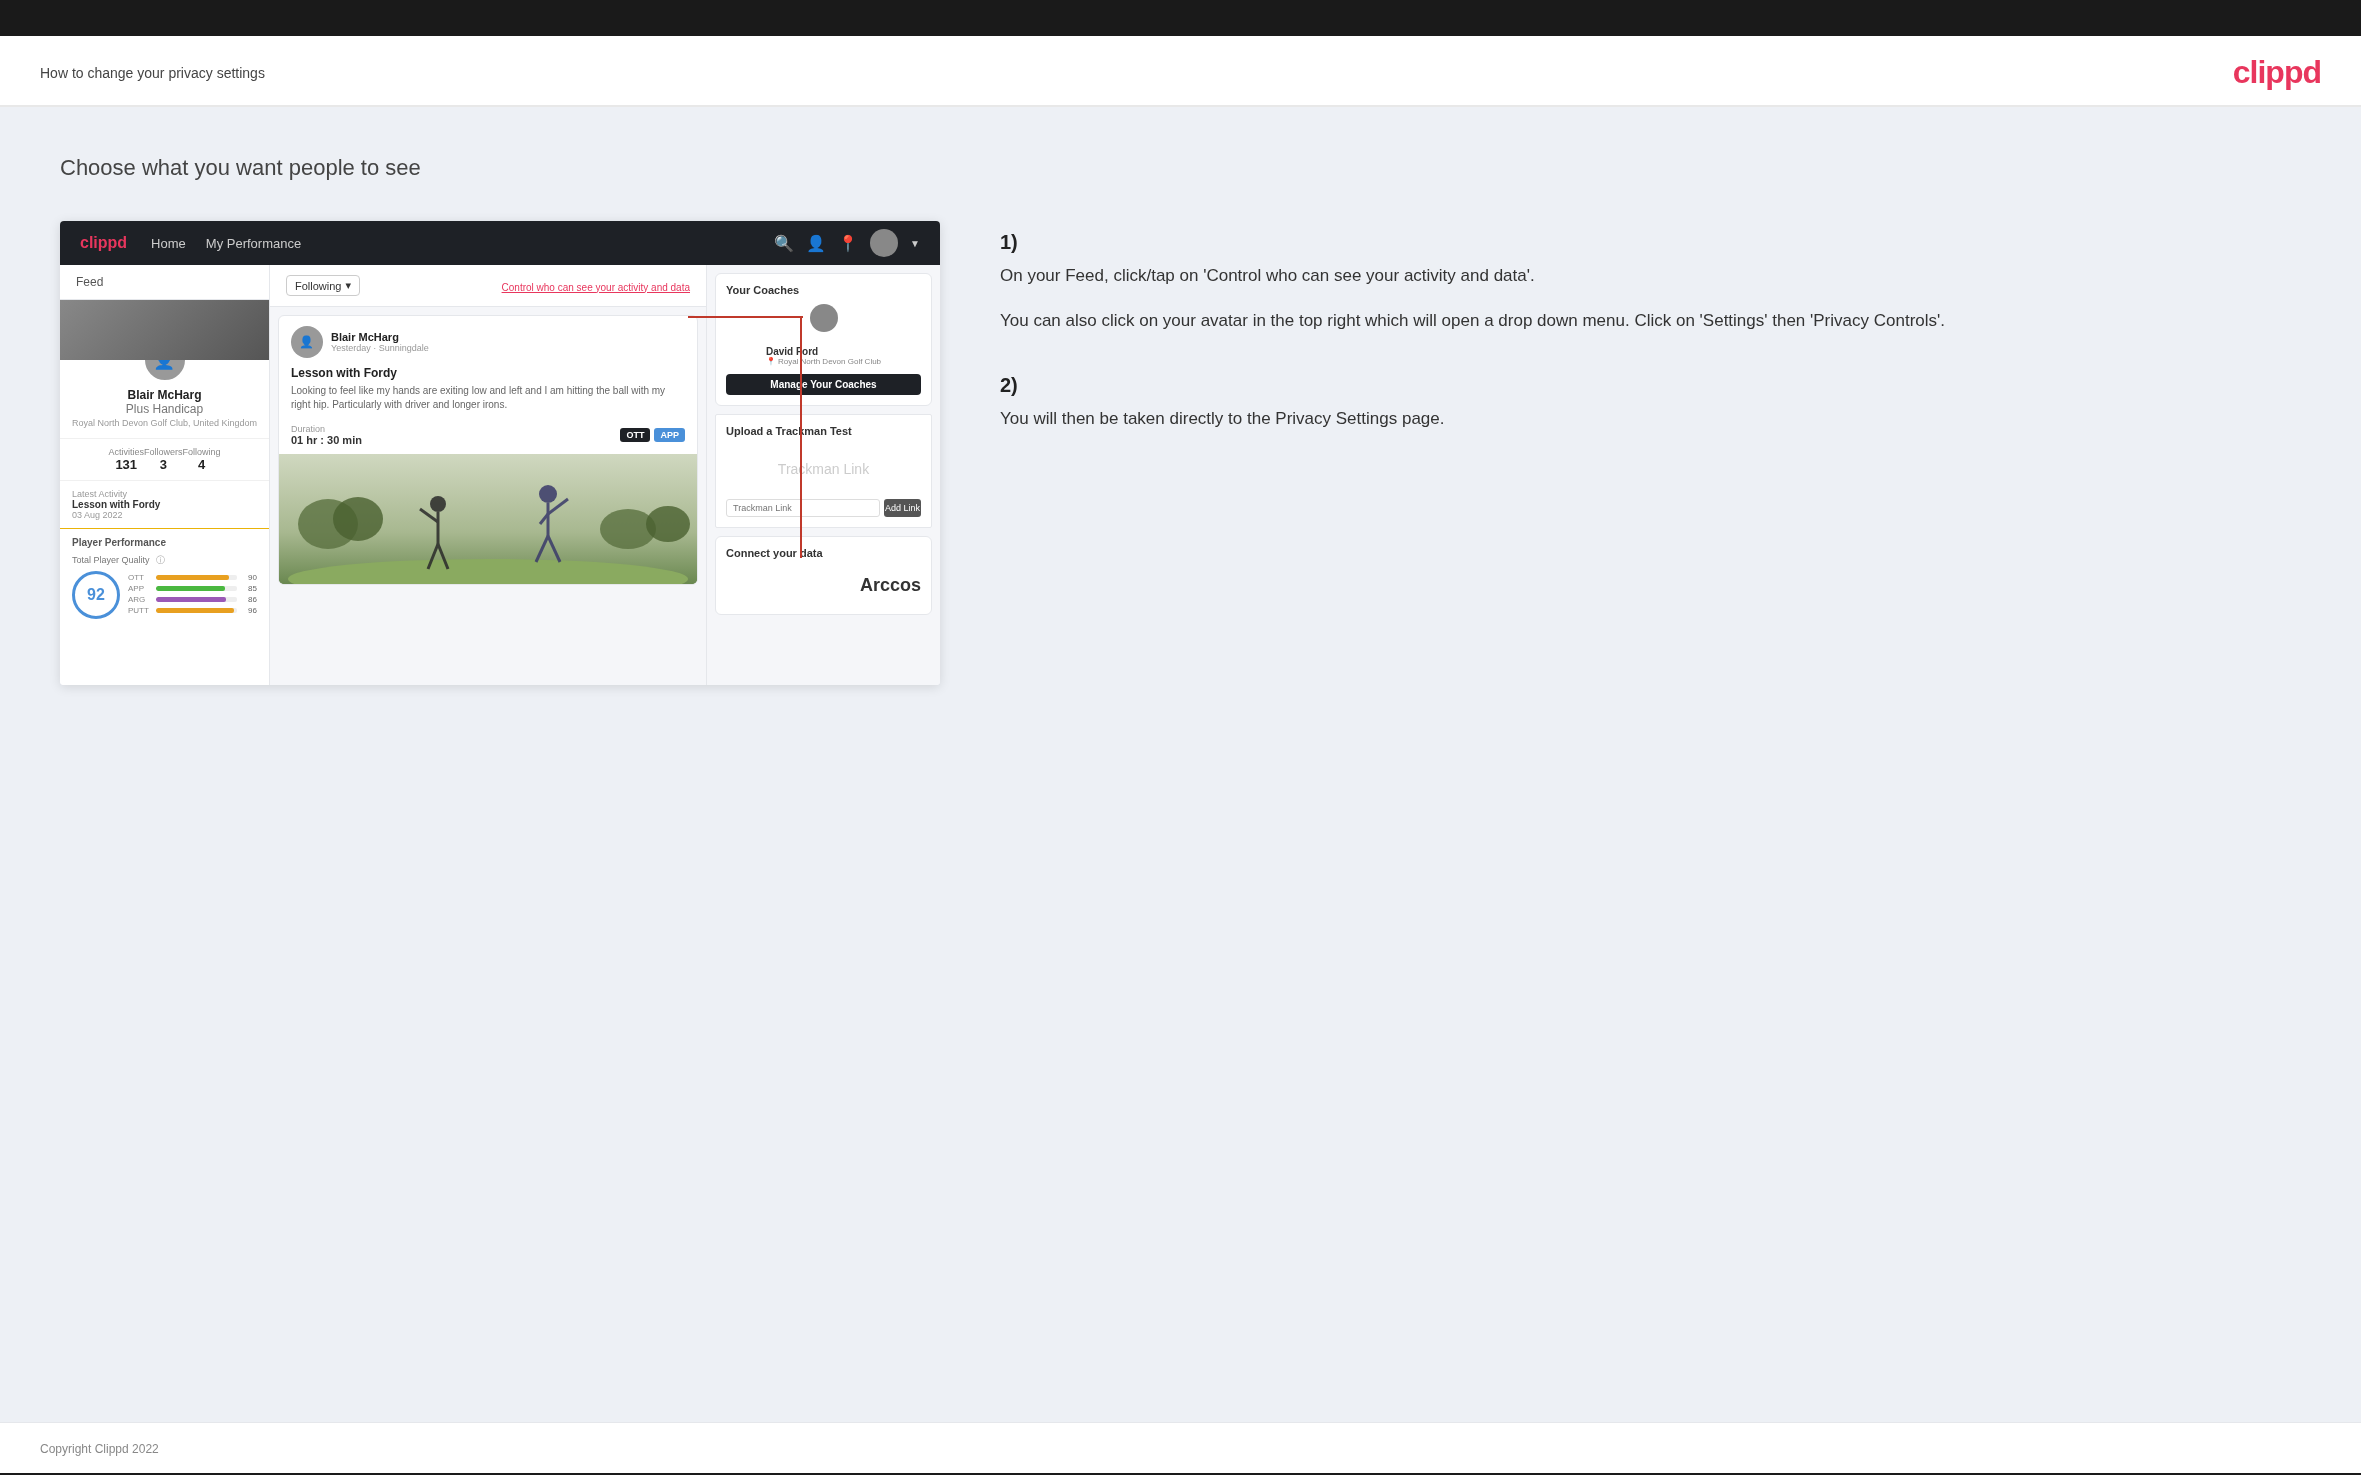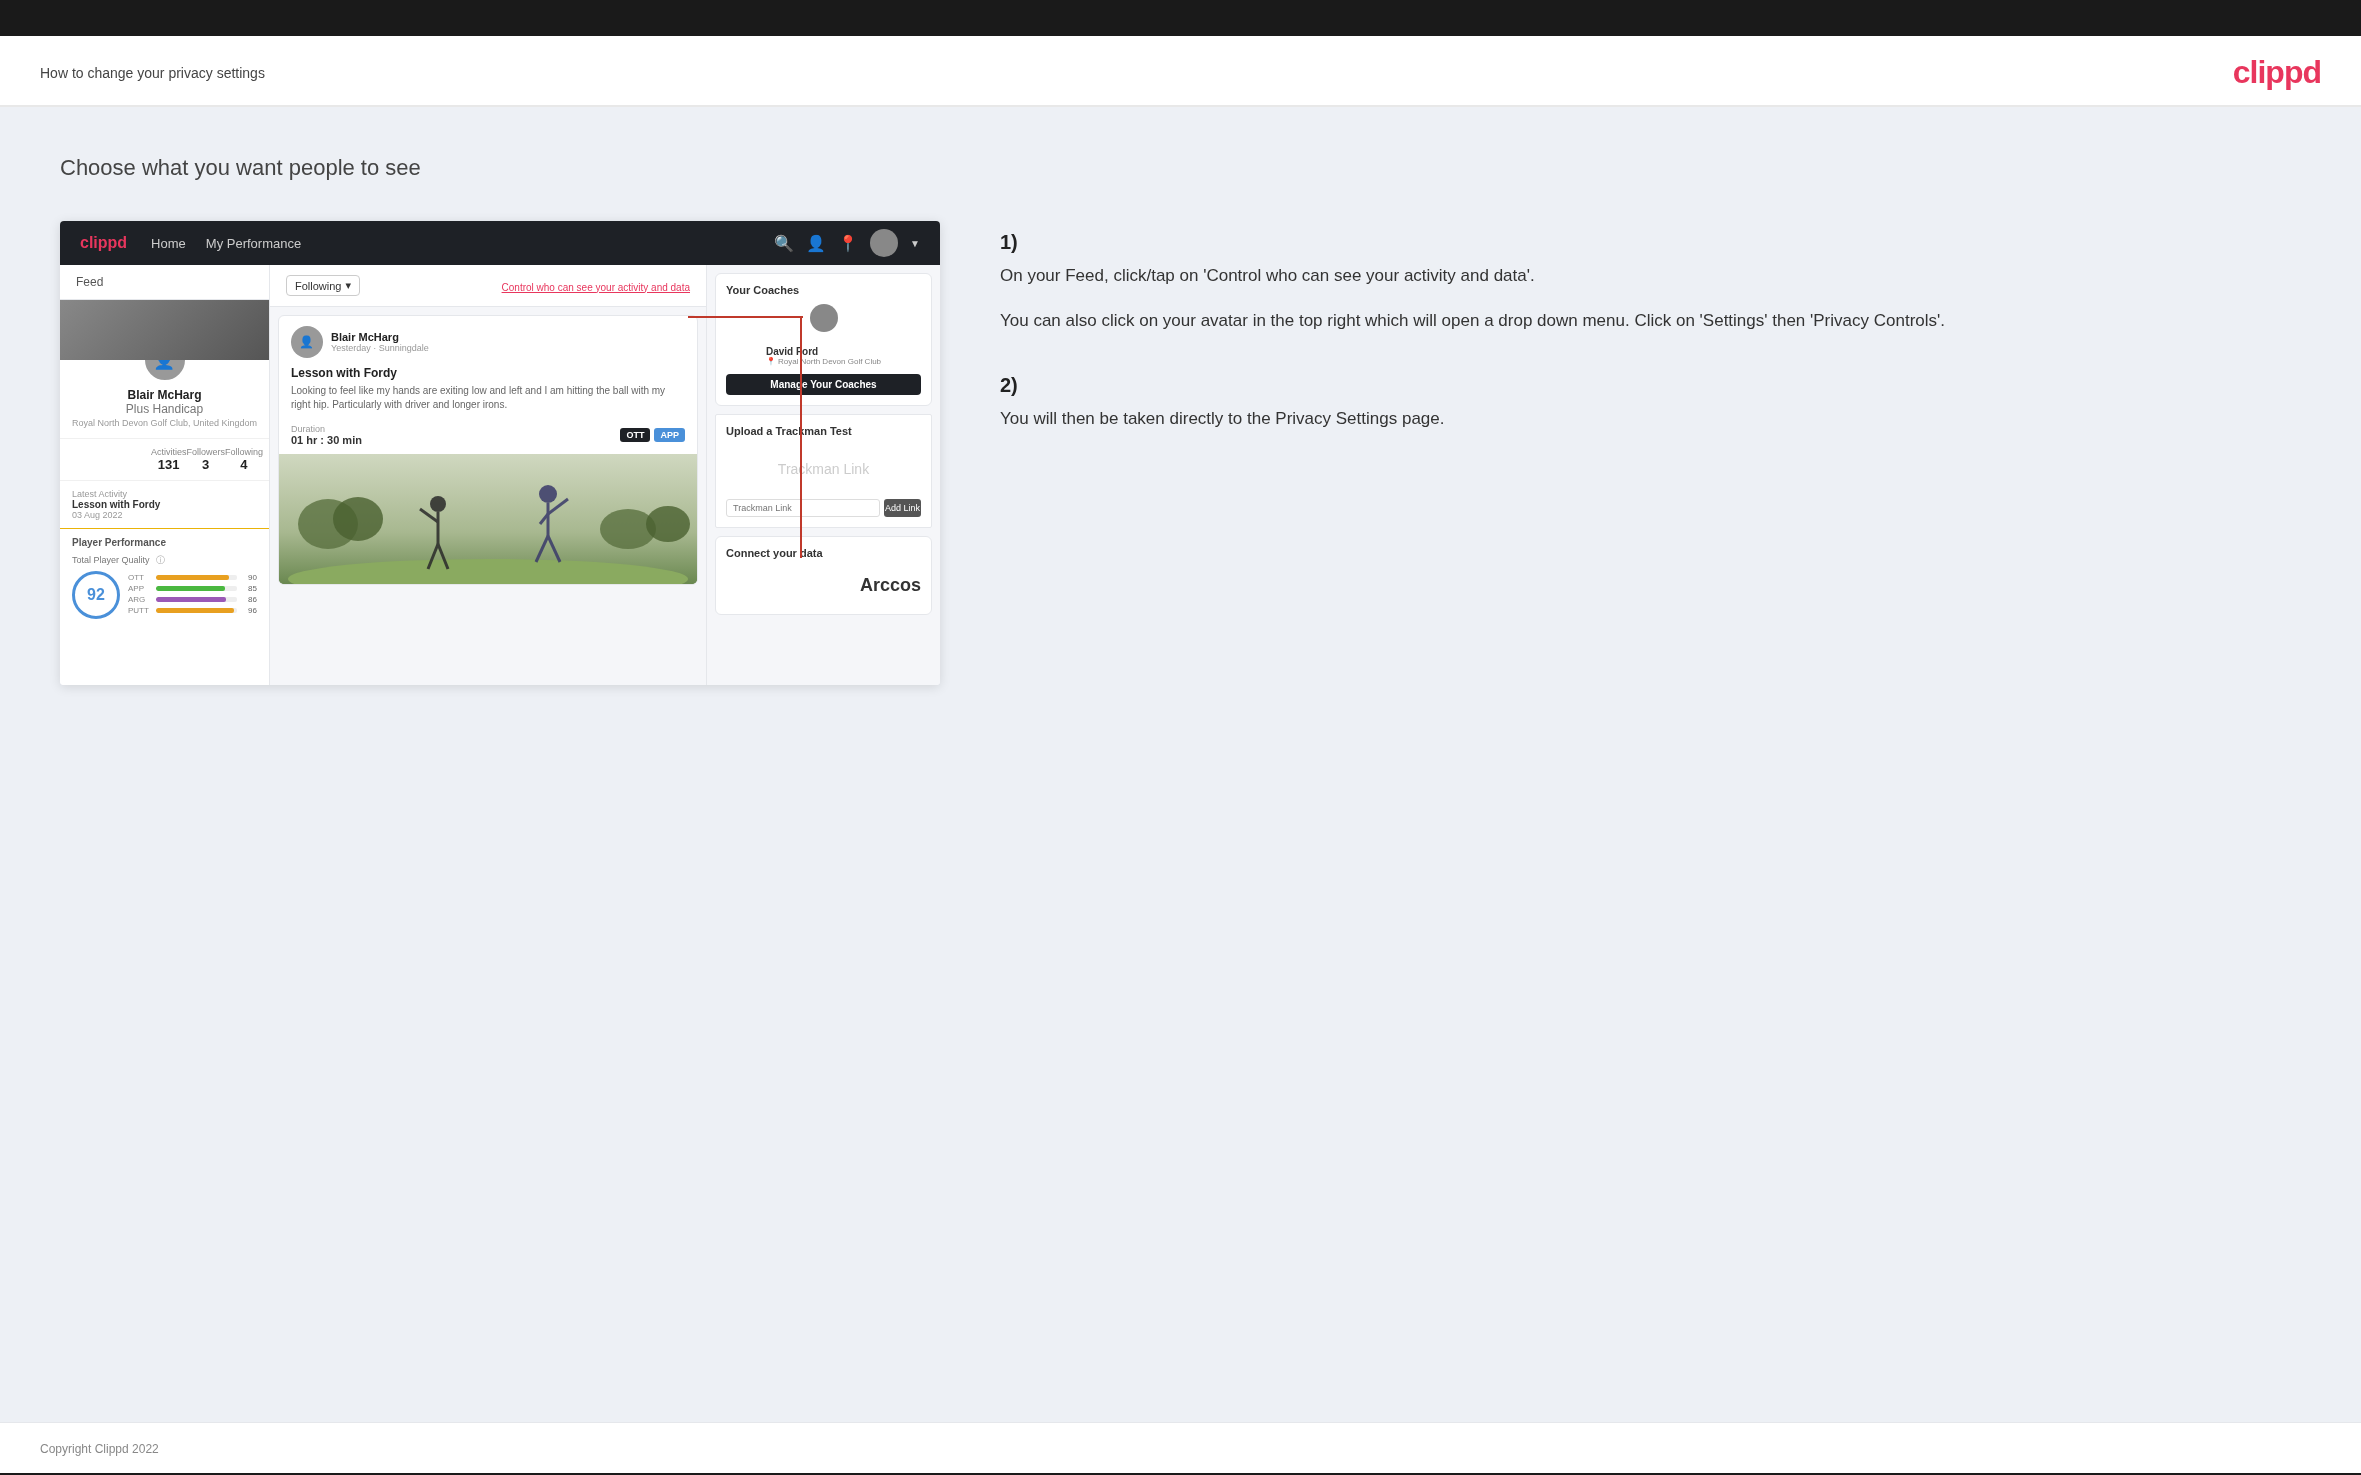--- a/index.html
+++ b/index.html
@@ -188,21 +188,21 @@
     }
 
     .profile-club {
       font-size: 9px;
       color: #999;
       margin-top: 2px;
     }
 
     .profile-stats {
       display: flex;
-      justify-content: flex-end;
+      justify-content: center;
       padding: 8px 6px;
       border-top: 1px solid #f0f0f0;
     }
 
     .profile-stat {
       text-align: center;
     }
 
     .profile-stat-label {
       font-size: 9px;

